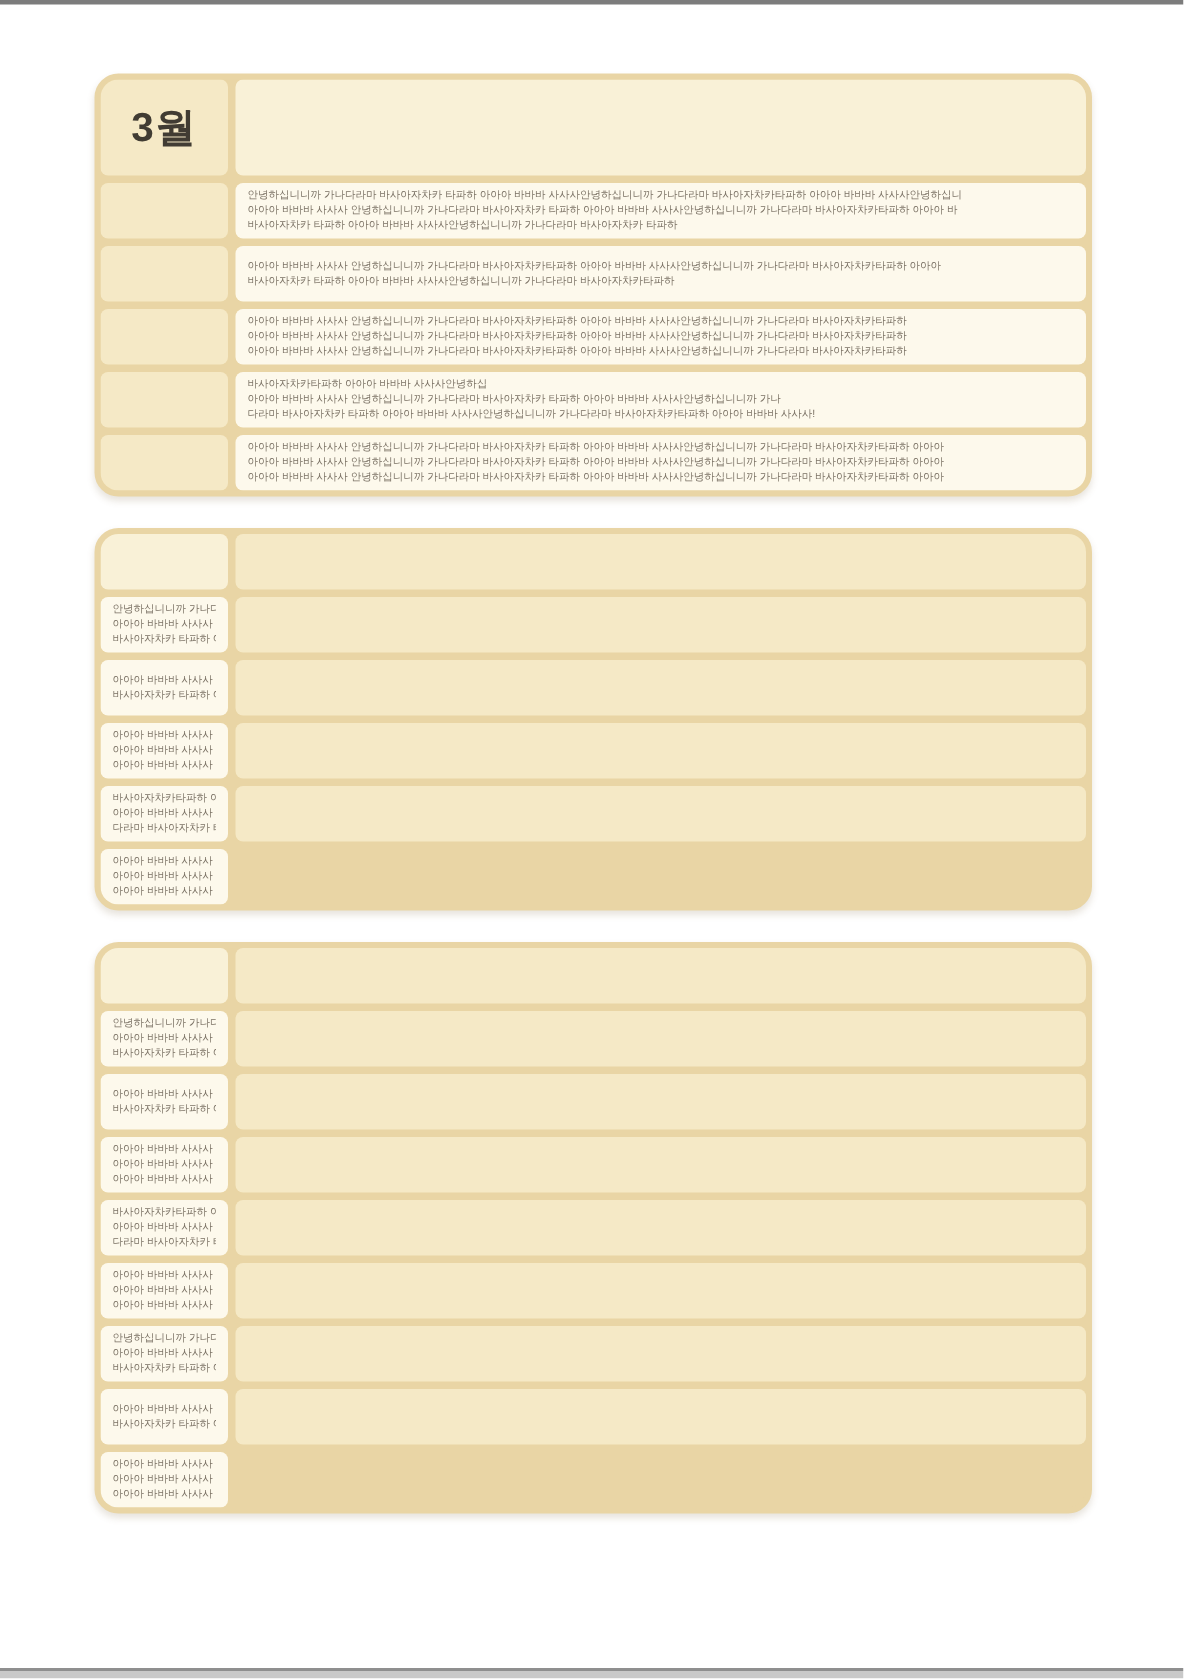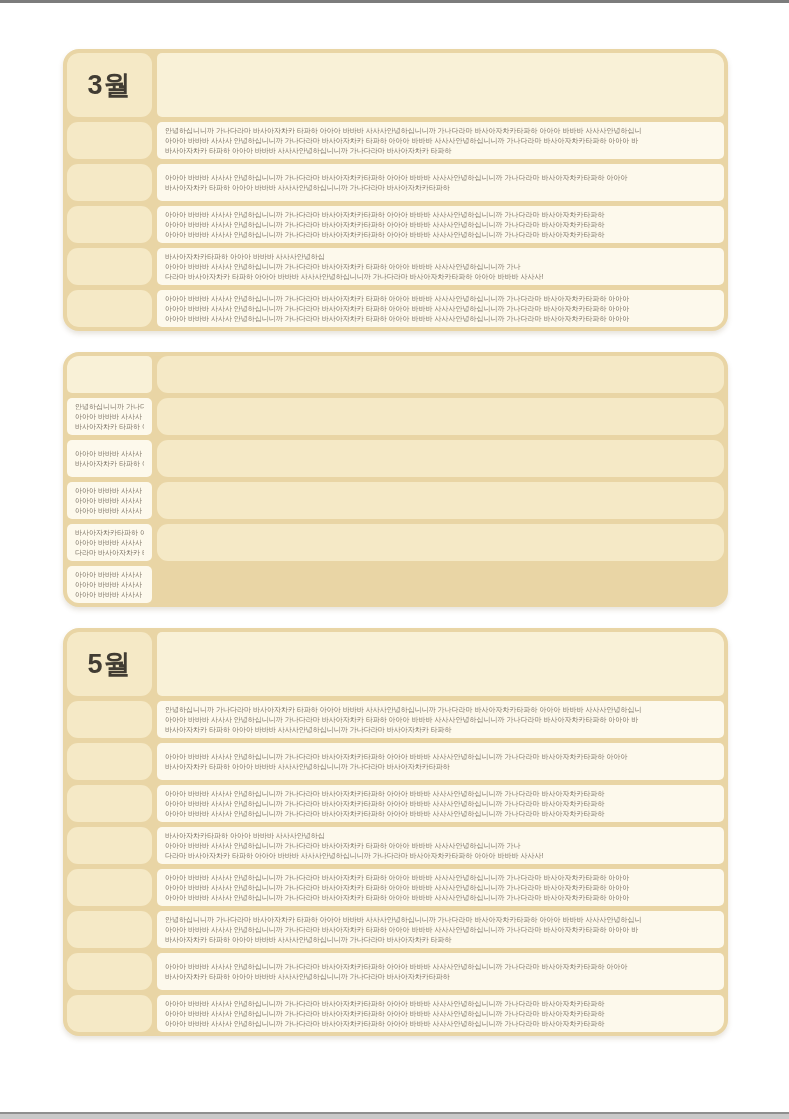--- a/index.html
+++ b/index.html
@@ -32,21 +32,21 @@
     background:var(--border-color);
     border-radius:16px;
     overflow:hidden;
     display:grid;
     grid-template-columns:85px 1fr;
     gap:5px;
     margin-bottom:21px;
     box-shadow:0 3px 5px rgba(120,100,60,0.18);
   }
   .cell{border-radius:5px;box-sizing:border-box;}
-  .label-cell{background:var(--label-cell-bg);border-radius:11px;}
+  .label-cell{background:var(--label-cell-bg);}
   .header-left{
     height:64px;
     display:flex;align-items:center;justify-content:center;
   }
   .month-label{
     font-size:27px;font-weight:bold;
     color:var(--month-text-color);
     letter-spacing:1px;
   }
   .header-right{background:var(--header-cell-bg);}
@@ -130,23 +130,20 @@
           <div class="text-line">다라마 바사아자차카 타파하 아아아 바바바 사사사안녕하십니니까 가나다라마 바사아자차카타파하 아아아 바바바 사사사!</div>
         </div>
         <div class="cell label-cell row-label"></div>
         <div class="cell content-cell">
           <div class="text-line">아아아 바바바 사사사 안녕하십니니까 가나다라마 바사아자차카 타파하 아아아 바바바 사사사안녕하십니니까 가나다라마 바사아자차카타파하 아아아</div>
           <div class="text-line">아아아 바바바 사사사 안녕하십니니까 가나다라마 바사아자차카 타파하 아아아 바바바 사사사안녕하십니니까 가나다라마 바사아자차카타파하 아아아</div>
           <div class="text-line">아아아 바바바 사사사 안녕하십니니까 가나다라마 바사아자차카 타파하 아아아 바바바 사사사안녕하십니니까 가나다라마 바사아자차카타파하 아아아</div>
         </div>
       </div>
       <div class="month-table">
-        <div class="cell label-cell header-left">
-          <div class="month-label">5월</div>
-        </div>
         <div class="cell header-right"></div>
         <div class="cell label-cell row-label"></div>
         <div class="cell content-cell">
           <div class="text-line">안녕하십니니까 가나다라마 바사아자차카 타파하 아아아 바바바 사사사안녕하십니니까 가나다라마 바사아자차카타파하 아아아 바바바 사사사안녕하십니</div>
           <div class="text-line">아아아 바바바 사사사 안녕하십니니까 가나다라마 바사아자차카 타파하 아아아 바바바 사사사안녕하십니니까 가나다라마 바사아자차카타파하 아아아 바</div>
           <div class="text-line">바사아자차카 타파하 아아아 바바바 사사사안녕하십니니까 가나다라마 바사아자차카 타파하</div>
         </div>
         <div class="cell label-cell row-label"></div>
         <div class="cell content-cell">
           <div class="text-line">아아아 바바바 사사사 안녕하십니니까 가나다라마 바사아자차카타파하 아아아 바바바 사사사안녕하십니니까 가나다라마 바사아자차카타파하 아아아</div>

